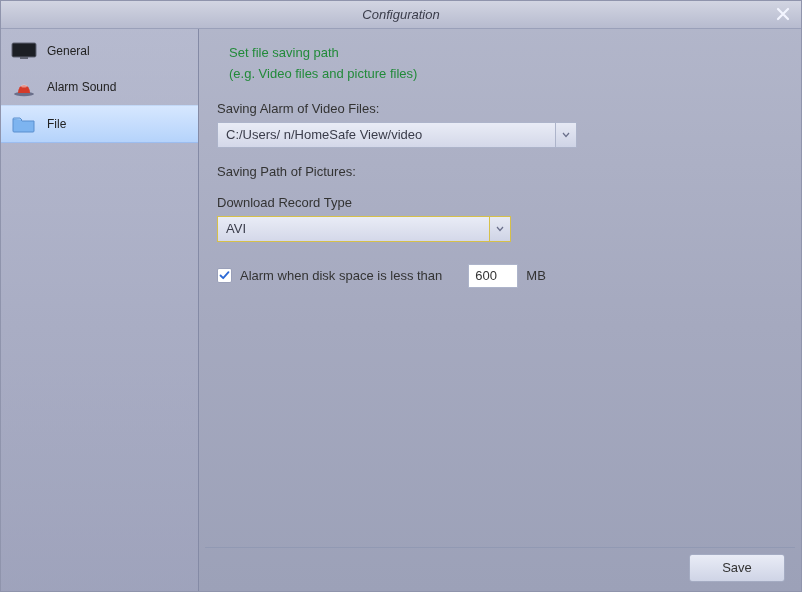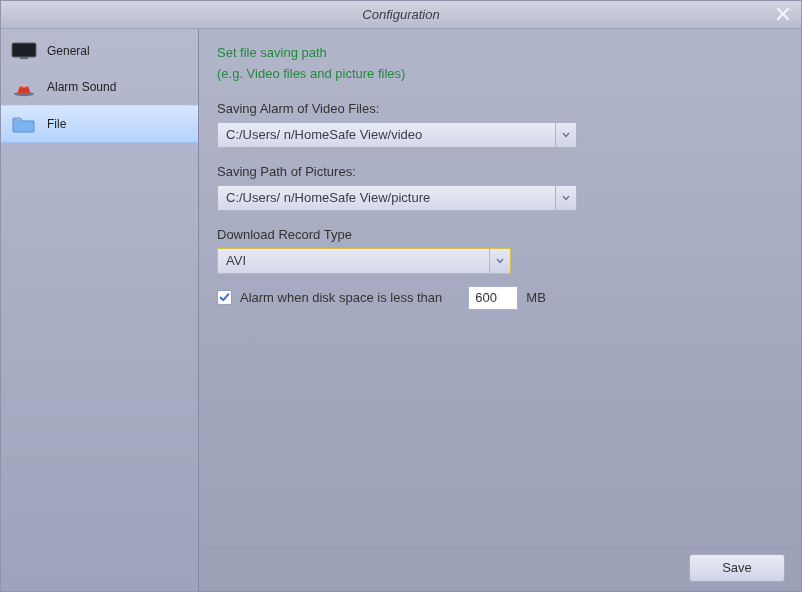--- a/index.html
+++ b/index.html
@@ -78,20 +78,21 @@
     position: relative;
     min-height: 0;
     display: flex;
     flex-direction: column;
   }
   .content-inner {
     padding: 0 18px 10px 18px;
   }
   .hint {
     color: #228a3a;
+    margin-left: 12px;
     line-height: 1.6;
   }
   .label {
     margin-top: 16px;
     margin-bottom: 6px;
     color: #333;
   }
   .combo {
     display: flex;
     width: 360px;
@@ -113,21 +114,21 @@
     height: 26px;
     border: 1px solid #adb4ca;
     background: linear-gradient(180deg,#e6e9f4,#cfd4e6);
     display:flex; align-items:center; justify-content:center;
     cursor: pointer;
   }
   .combo.highlight .combo-text { border-color:#d6c04a; }
   .combo.highlight .drop { border-color:#d6c04a; }
   .combo.narrow { width: 294px; }
   .row-check {
-    margin-top: 12px;
+    margin-top: 22px;
     display: flex;
     align-items: center;
     gap: 8px;
   }
   .checkbox {
     width: 15px; height: 15px;
     background: #fff;
     border: 1px solid #9aa0b9;
     border-radius: 2px;
     display:flex; align-items:center; justify-content:center;
@@ -234,30 +235,20 @@
           <div class="drop">
             <span>
               <svg width="8" height="6" viewBox="0 0 8 6">
                   <path d="M1 1 L4 4.5 L7 1" stroke="#6a6f8a" stroke-width="1.2" fill="none"></path>
                 </svg>
             </span>
           </div>
         </div>
 
         <div class="label">Saving Path of Pictures:</div>
-        <div class="combo">
-          <div class="combo-text">C:/Users/             n/HomeSafe View/picture</div>
-          <div class="drop">
-            <span>
-              <svg width="8" height="6" viewBox="0 0 8 6">
-                  <path d="M1 1 L4 4.5 L7 1" stroke="#6a6f8a" stroke-width="1.2" fill="none"></path>
-                </svg>
-            </span>
-          </div>
-        </div>
 
         <div class="label">Download Record Type</div>
         <div class="combo narrow highlight">
           <div class="combo-text">AVI</div>
           <div class="drop">
             <span>
               <svg width="8" height="6" viewBox="0 0 8 6">
                   <path d="M1 1 L4 4.5 L7 1" stroke="#6a6f8a" stroke-width="1.2" fill="none"></path>
                 </svg>
             </span>

